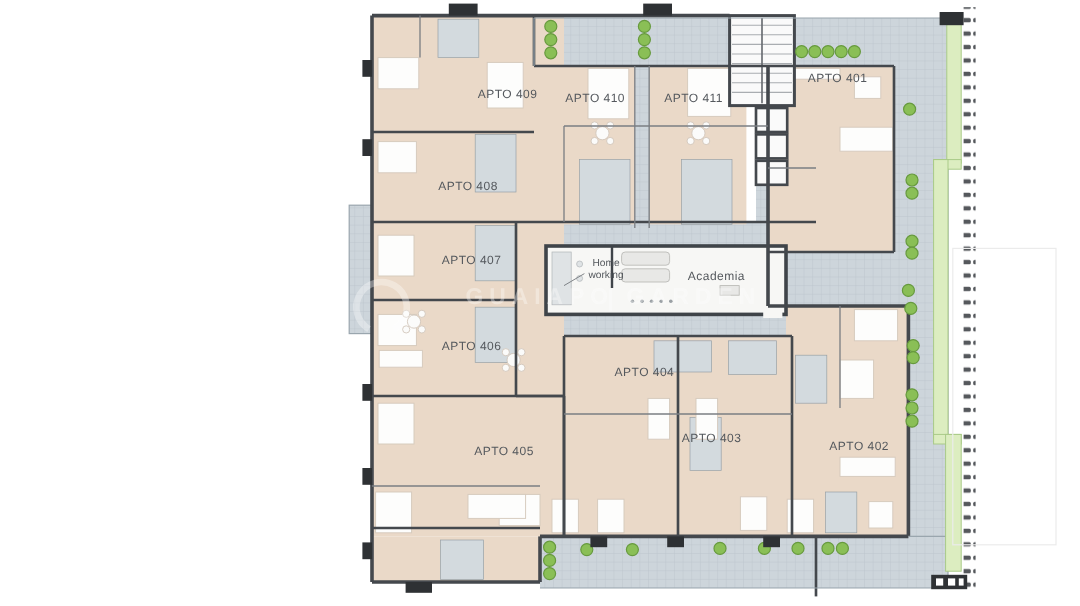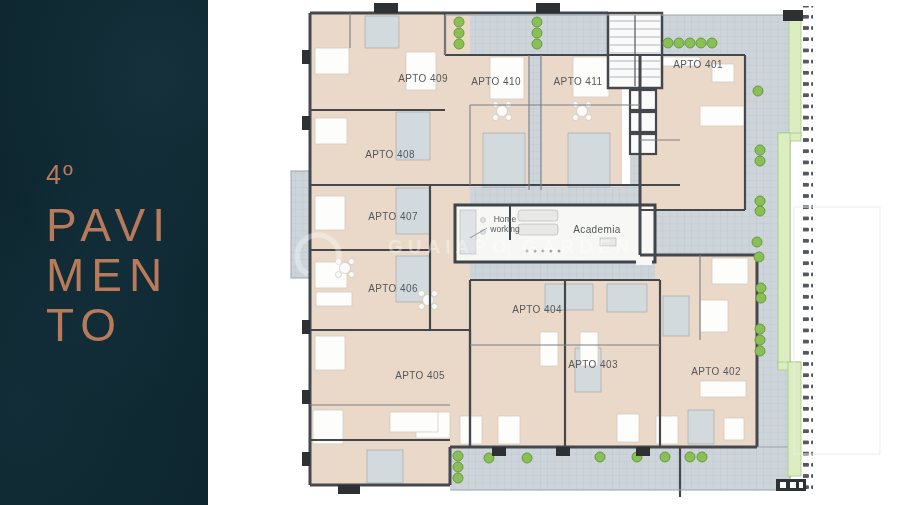--- a/index.html
+++ b/index.html
@@ -19,28 +19,20 @@
   svg{display:block;}
   .room-label{font-family:"Liberation Sans",sans-serif;font-size:10px;fill:#54585d;letter-spacing:.4px;}
   .small-label{font-family:"Liberation Sans",sans-serif;font-size:8.5px;fill:#54585d;}
   .wm-text{font-family:"Liberation Sans",sans-serif;font-weight:700;font-size:19px;letter-spacing:5px;fill:#ffffff;}
 </style>
 </head>
 <body>
 
 <div class="screen">
 
-  <div class="panel">
-    <div class="panel-text">
-      <div class="floor-num">4º</div>
-      <div class="floor-line">PAVI</div>
-      <div class="floor-line">MEN</div>
-      <div class="floor-line">TO</div>
-    </div>
-  </div>
 
   <div class="plan-wrap">
   <svg width="900" height="505" viewBox="0 0 900 505">
     <defs>
       <pattern id="hatch" width="7.2" height="7.2" patternUnits="userSpaceOnUse">
         <rect width="7.2" height="7.2" fill="#cdd5db"></rect>
         <path d="M0 0H7.2M0 0V7.2" stroke="#bac4cb" stroke-width="0.7"></path>
       </pattern>
       <pattern id="dashes" width="10" height="11.2" patternUnits="userSpaceOnUse">
         <rect x="1" y="3.8" width="8" height="3.6" rx="1.2" fill="#55585c"></rect>

